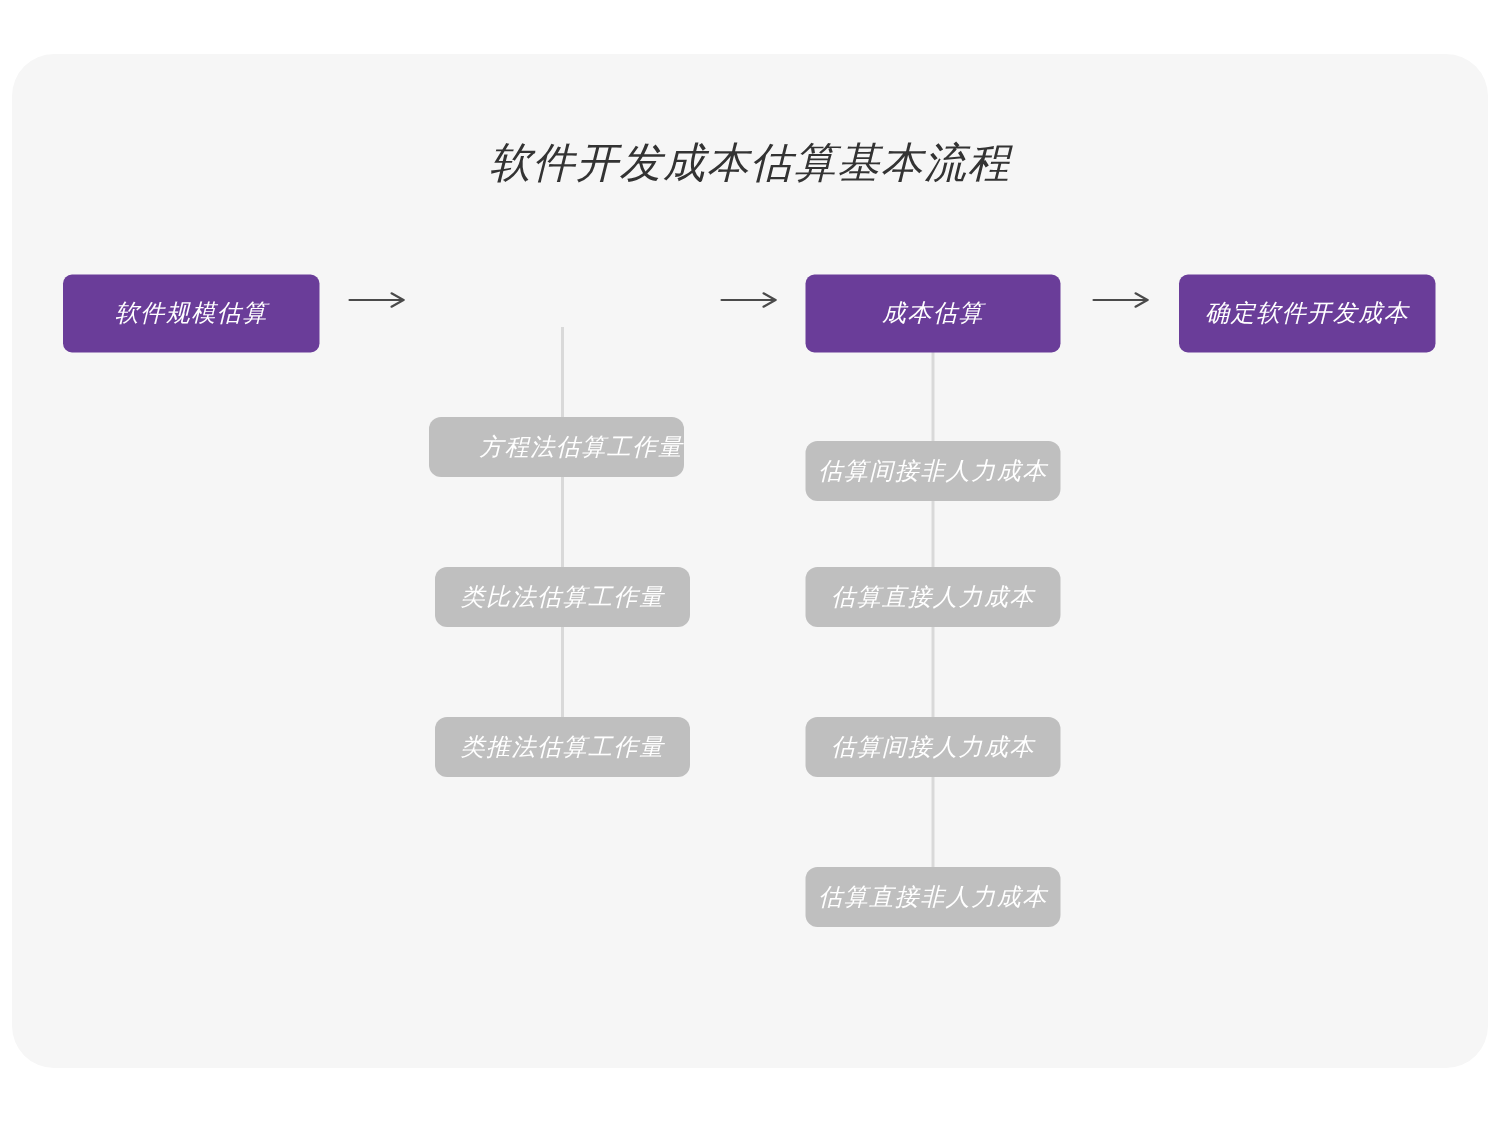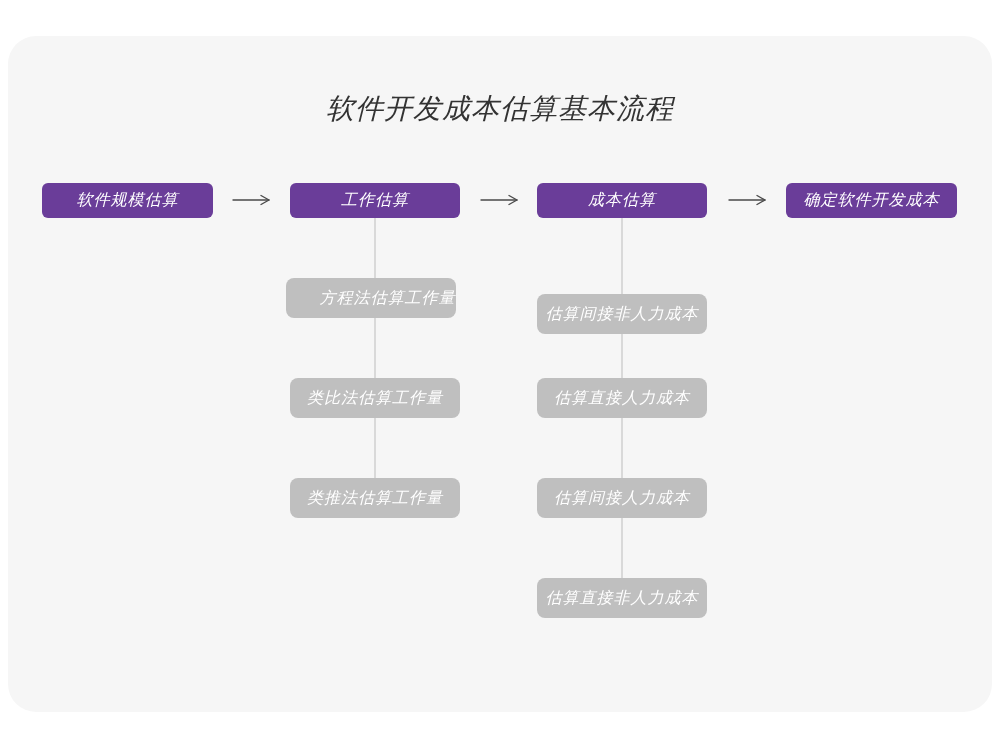--- a/index.html
+++ b/index.html
@@ -23,21 +23,21 @@
     top: 54px; left: 0; width: 100%;
     text-align: center;
     font-size: 28px;
     font-weight: 500;
     letter-spacing: 1px;
     color: var(--title_text, #333333);
   }
   .stage {
     position: absolute;
     top: 147px;
-    height: 35px;
+    height: 52px;
     background: var(--purple, #6a3d99);
     border-radius: 6px;
     color: var(--node_text, #ffffff);
     font-size: 16px;
     letter-spacing: 1px;
     display: flex; align-items: center; justify-content: center;
   }
   .sub {
     position: absolute;
     width: 170px; height: 40px;
@@ -70,21 +70,20 @@
   <div class="vline" style="left:366px; top:182px; height:280px;"></div>
   <div class="vline" style="left:613px; top:182px; height:380px;"></div>
 
   <div class="stage" style="left:34px; width:171px;">软件规模估算</div>
 
   <svg class="arrow" style="left:224px;" width="40" height="12" viewBox="0 0 40 12">
     <line x1="1" y1="6" x2="37" y2="6" stroke="currentColor" stroke-width="1.4" stroke-linecap="round"></line>
     <polyline points="29,1.5 37,6 29,10.5" fill="none" stroke="currentColor" stroke-width="1.4" stroke-linecap="round" stroke-linejoin="round"></polyline>
   </svg>
 
-  <div class="stage" style="left:282px; width:170px;">工作估算</div>
 
   <svg class="arrow" style="left:472px;" width="40" height="12" viewBox="0 0 40 12">
     <line x1="1" y1="6" x2="37" y2="6" stroke="currentColor" stroke-width="1.4" stroke-linecap="round"></line>
     <polyline points="29,1.5 37,6 29,10.5" fill="none" stroke="currentColor" stroke-width="1.4" stroke-linecap="round" stroke-linejoin="round"></polyline>
   </svg>
 
   <div class="stage" style="left:529px; width:170px;">成本估算</div>
 
   <svg class="arrow" style="left:720px;" width="40" height="12" viewBox="0 0 40 12">
     <line x1="1" y1="6" x2="37" y2="6" stroke="currentColor" stroke-width="1.4" stroke-linecap="round"></line>

